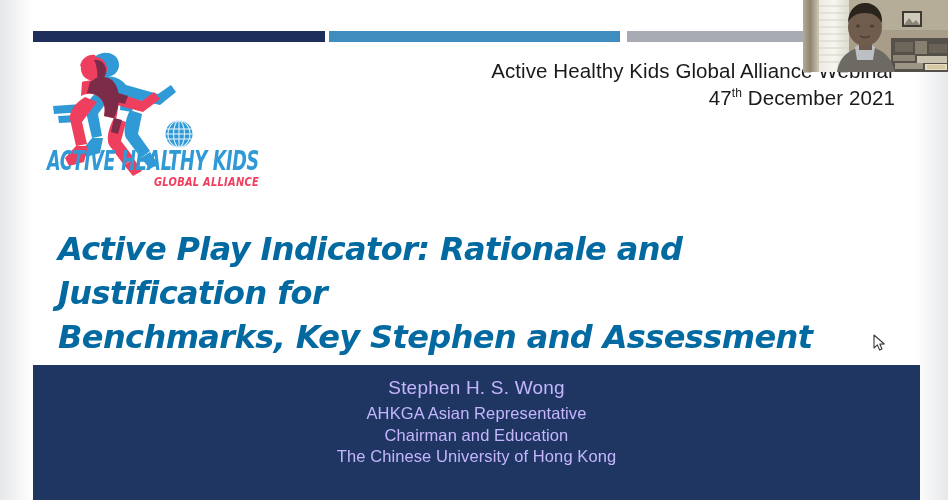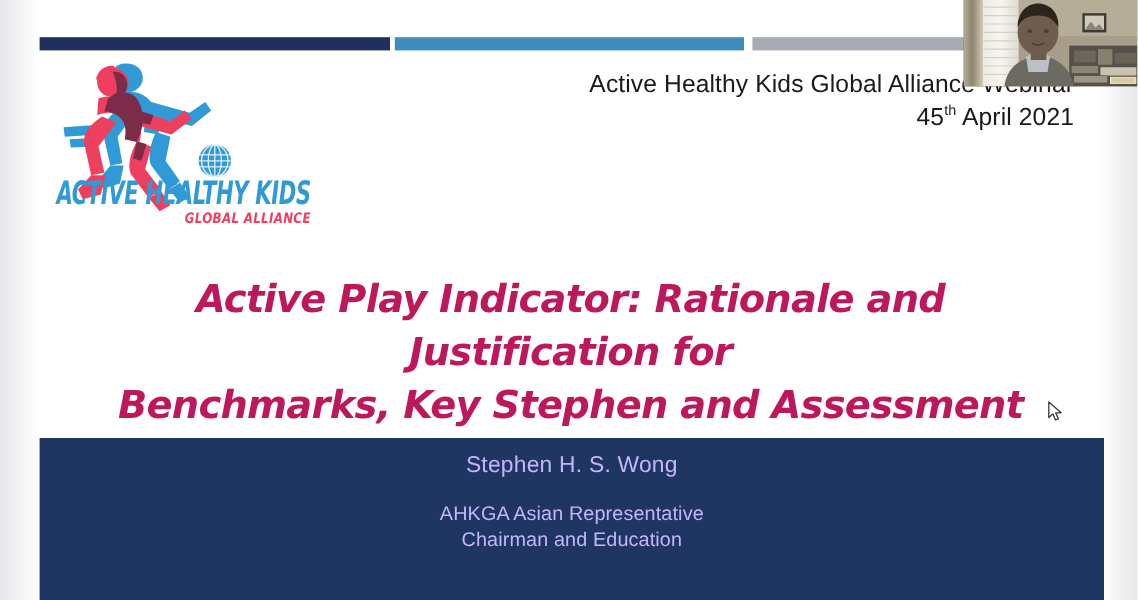--- a/index.html
+++ b/index.html
@@ -54,22 +54,22 @@
     font-style: italic;
   }
   #logo svg { display:block; width:100%; height:100%; }
 
   
   #slide-title {
     position: absolute;
     left: 58px;
     top: 227px;
     width: 835px;
-    text-align: center;
-    color: #be185d;
+    text-align: left;
+    color: #0369a1;
     font-family: "DejaVu Sans", sans-serif;
     font-weight: bold;
     font-style: italic;
     font-size: 32px;
     line-height: 44px;
     letter-spacing: -0.6px;
   }
 
   
   #banner {
@@ -88,21 +88,21 @@
   #banner-name {
     font-size: 19px;
     line-height: 28px;
     letter-spacing: .2px;
   }
   .banner-sub {
     font-size: 16.5px;
     line-height: 21.5px;
     letter-spacing: .1px;
   }
-  #banner-sub-wrap { margin-top: 16px; }
+  #banner-sub-wrap { margin-top: 1px; }
 
   
   #webcam {
     position: absolute;
     left: 803px;
     top: 0px;
     width: 145px;
     height: 72px;
     overflow: hidden;
     background: #6f6a5d;
@@ -137,21 +137,21 @@
 
   <div class="edge" id="edge-left"></div>
   <div class="edge" id="edge-right"></div>
 
   <div class="topbar" id="bar-navy"></div>
   <div class="topbar" id="bar-blue"></div>
   <div class="topbar" id="bar-gray"></div>
 
   <div id="header-block">
     <div id="header-line1">Active Healthy Kids Global Alliance Webinar</div>
-    <div id="header-line2"><span>45</span><sup>th</sup><span> April 2021</span></div>
+    <div id="header-line2"><span>47</span><sup>th</sup><span> December 2021</span></div>
   </div>
 
   <div id="logo">
     <svg viewBox="0 0 232 138" xmlns="http://www.w3.org/2000/svg">
 
       <g fill="#2f9ad6">
         <path d="M64 2 C73 1 80 6 80 14 C80 21 74 26 67 26 C59 26 54 20 54 13 C54 6 58 3 64 2 Z" transform="translate(-3,-1)"></path>
         <path d="M55 26 C66 22 78 25 84 33 C90 41 92 51 90 60 L78 58 C79 50 77 44 72 40 C67 36 59 36 53 39 Z"></path>
         <path d="M84 33 L116 42 L129 33 L134 40 L118 53 L82 45 Z"></path>
         <path d="M88 58 L100 62 L96 82 L108 99 L99 106 L84 86 C81 80 83 68 88 58 Z"></path>
@@ -203,20 +203,21 @@
   <div id="slide-title">
     <div>Active Play Indicator: Rationale and Justification for</div>
     <div>Benchmarks, Key Stephen and Assessment</div>
   </div>
 
   <div id="banner">
     <div id="banner-name">Stephen H. S. Wong</div>
     <div id="banner-sub-wrap">
       <div class="banner-sub">AHKGA Asian Representative</div>
       <div class="banner-sub">Chairman and Education</div>
+      <div class="banner-sub">The Chinese University of Hong Kong</div>
     </div>
   </div>
 
   <div id="webcam">
     <svg viewBox="0 0 145 72" xmlns="http://www.w3.org/2000/svg">
       <defs>
         <linearGradient id="curtain" x1="0" y1="0" x2="1" y2="0">
           <stop offset="0%" stop-color="#b5ac98"></stop>
           <stop offset="45%" stop-color="#8e856f"></stop>
           <stop offset="100%" stop-color="#cfc8b6"></stop>

